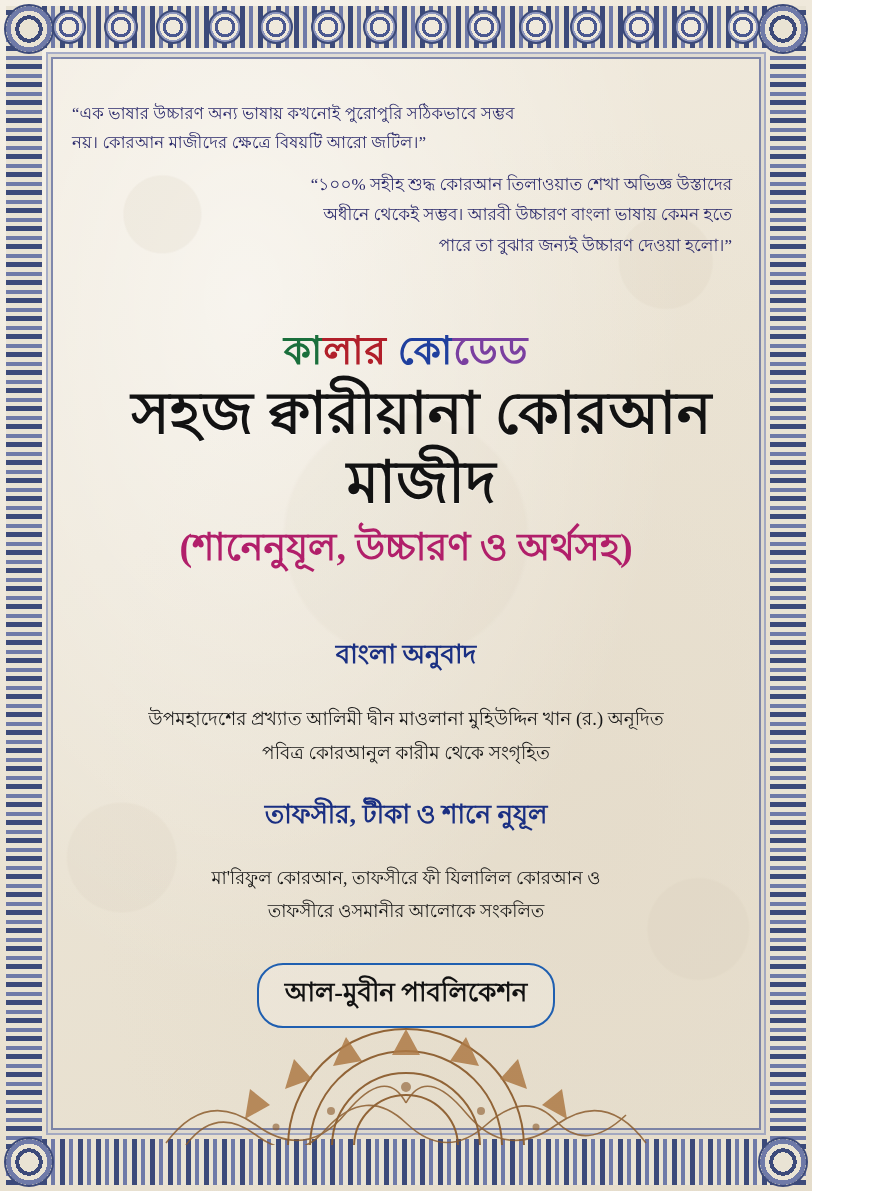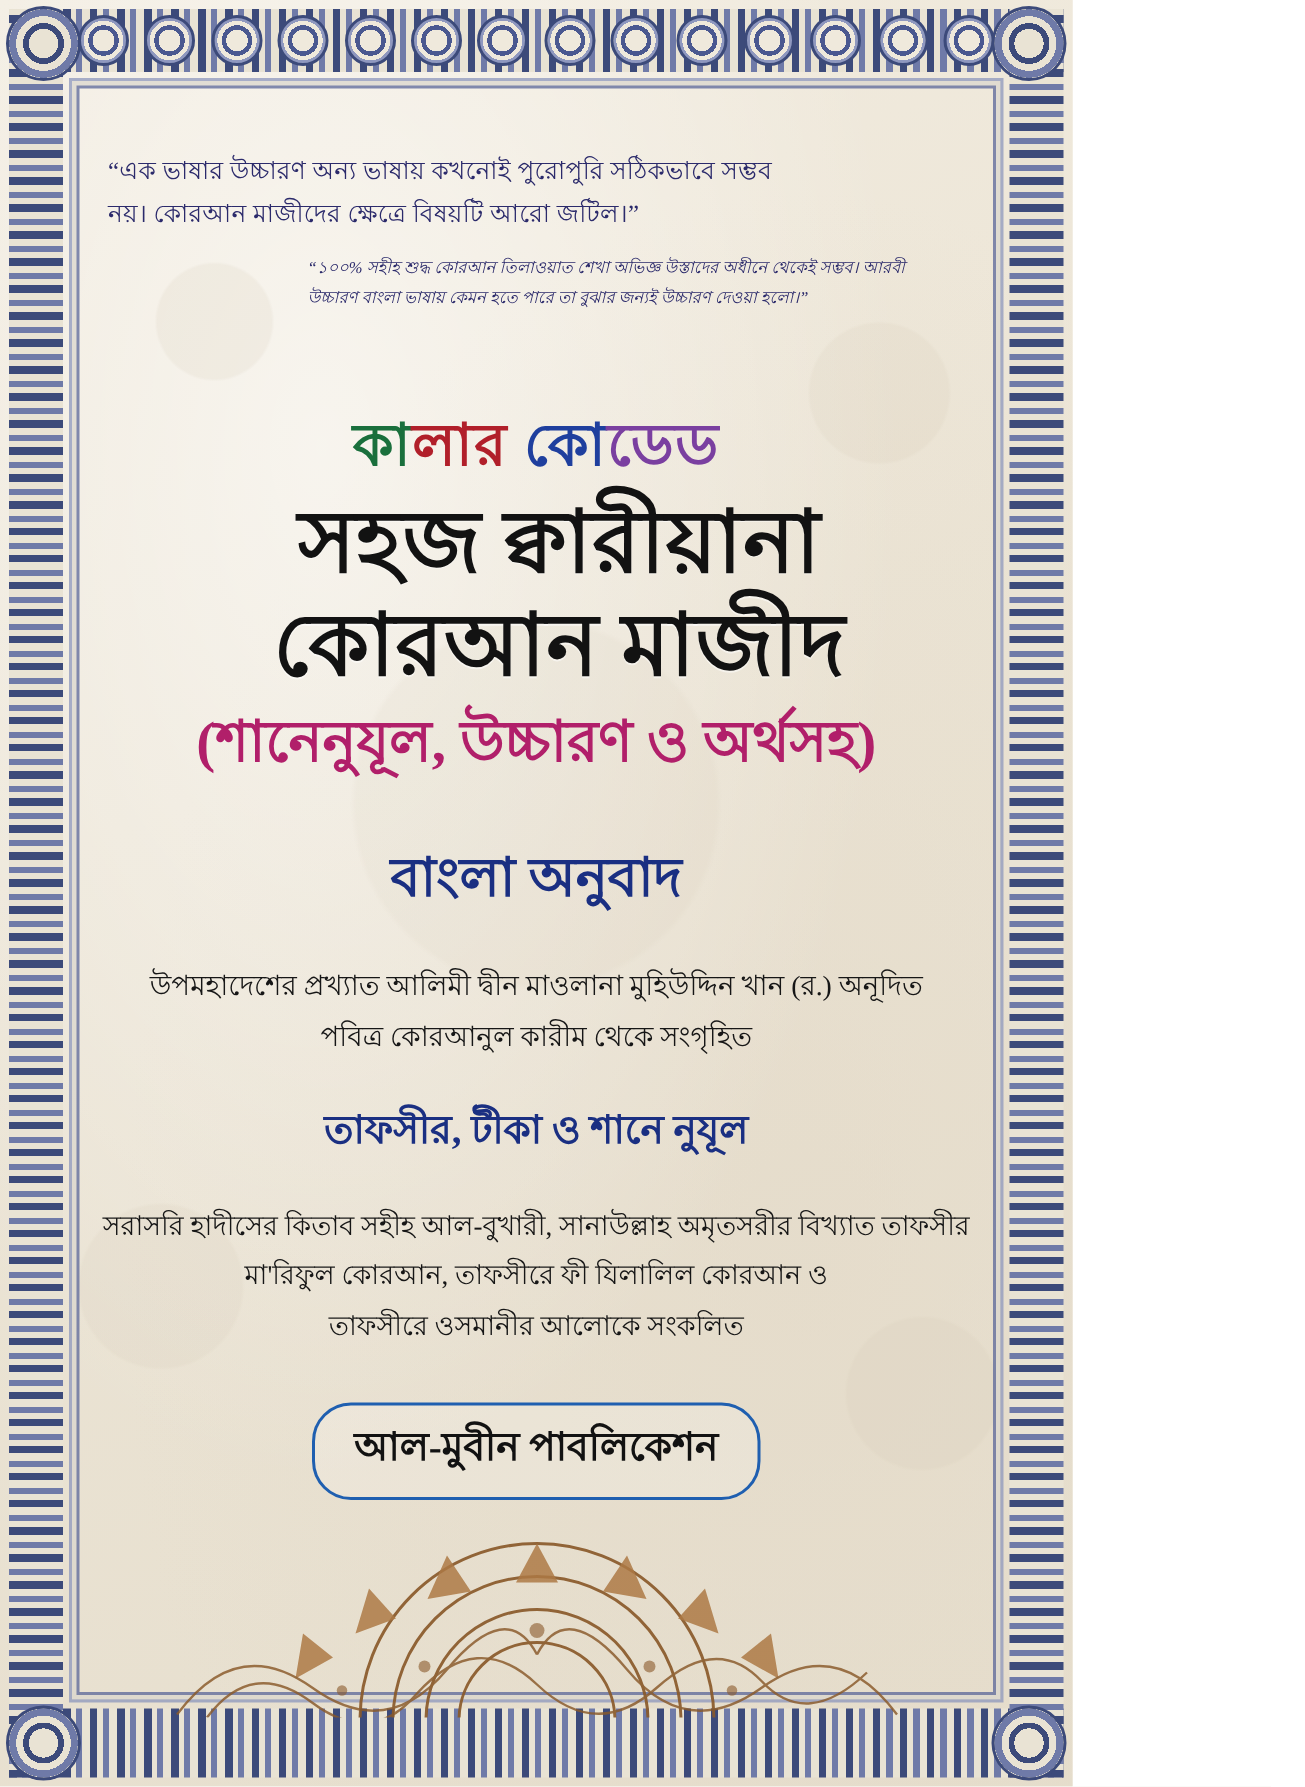--- a/index.html
+++ b/index.html
@@ -5,21 +5,21 @@
   html, body {
     margin: 0;
     padding: 0;
     background: #ffffff;
   }
   body {
     font-family: "Liberation Serif", serif;
   }
   .page {
     position: relative;
-    width: 715px;
+    width: 812px;
     height: 1191px;
     overflow: hidden;
     background: #efe9dc;
     background-image:
       radial-gradient(ellipse at 30% 25%, rgba(255,255,255,0.55) 0%, rgba(255,255,255,0) 55%),
       radial-gradient(ellipse at 75% 70%, rgba(226,216,198,0.55) 0%, rgba(226,216,198,0) 60%),
       linear-gradient(160deg, #f2ece0 0%, #ece5d6 40%, #e6decd 100%);
   }
   
   .paper-motifs {
@@ -118,25 +118,24 @@
     text-align: left;
     color: #2b2a6b;
     font-size: 16.5px;
     line-height: 1.75;
     letter-spacing: 0.2px;
   }
   .quote2 {
     align-self: flex-end;
     margin: 12px 22px 0 0;
     max-width: 430px;
-    text-align: left;
+    text-align: right;
     color: #2b2a6b;
-    font-size: 11px;
+    font-size: 17px;
     line-height: 1.8;
-    font-style: italic;
   }
   .colorcoded {
     margin-top: 68px;
     font-size: 39px;
     font-weight: bold;
     letter-spacing: 1px;
     line-height: 1.1;
   }
   .colorcoded .c1 { color: #1a6f3c; }
   .colorcoded .c2 { color: #b11f2a; }
@@ -153,22 +152,22 @@
     margin-left: 31px;
   }
   .subtitle {
     margin-top: 6px;
     font-size: 38px;
     font-weight: bold;
     color: #b11f6a;
     line-height: 1.3;
   }
   .sec-head {
-    margin-top: 36px;
-    font-size: 36px;
+    margin-top: 61px;
+    font-size: 26px;
     font-weight: bold;
     color: #1a2f82;
   }
   .sec-head.tafsir { margin-top: 24px; font-size: 26px; }
   .sec-lines {
     margin-top: 24px;
     font-size: 18.5px;
     color: #161616;
     line-height: 1.85;
   }
@@ -254,21 +253,20 @@
     <div class="subtitle">(শানেনুযূল, উচ্চারণ ও অর্থসহ)</div>
 
     <div class="sec-head">বাংলা অনুবাদ</div>
     <div class="sec-lines">
       <div>উপমহাদেশের প্রখ্যাত আলিমী দ্বীন মাওলানা মুহিউদ্দিন খান (র.) অনূদিত</div>
       <div>পবিত্র কোরআনুল কারীম থেকে সংগৃহিত</div>
     </div>
 
     <div class="sec-head tafsir">তাফসীর, টীকা ও শানে নুযূল</div>
     <div class="sec-lines tight">
-      <div>সরাসরি হাদীসের কিতাব সহীহ আল-বুখারী, সানাউল্লাহ অমৃতসরীর বিখ্যাত তাফসীর</div>
       <div>মা'রিফুল কোরআন, তাফসীরে ফী যিলালিল কোরআন ও</div>
       <div>তাফসীরে ওসমানীর আলোকে সংকলিত</div>
     </div>
 
     <div class="publisher-wrap">
       <span class="publisher">আল-মুবীন পাবলিকেশন</span>
     </div>
   </div>
 
   <div class="mandala">

